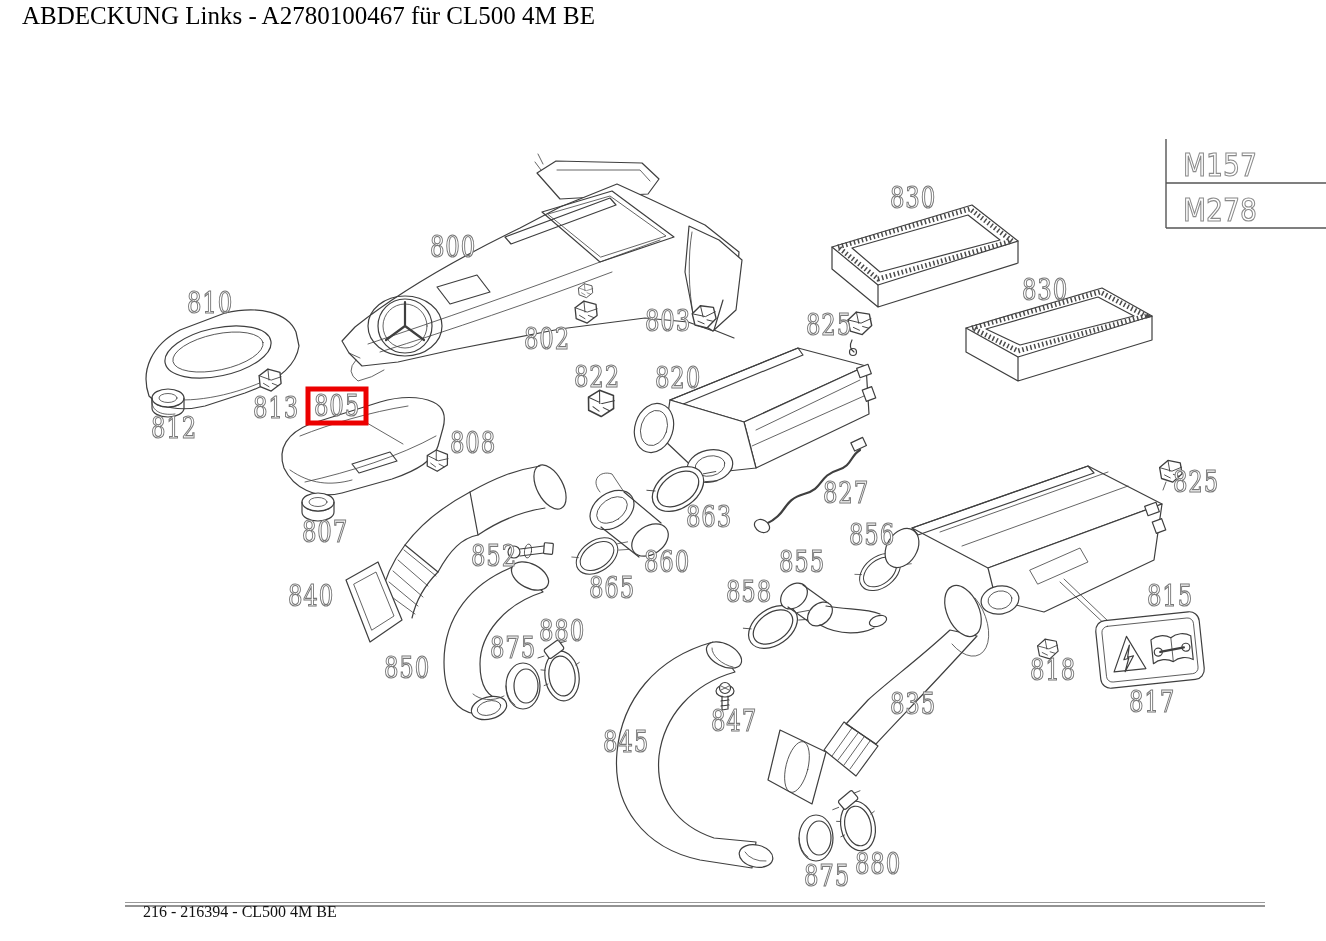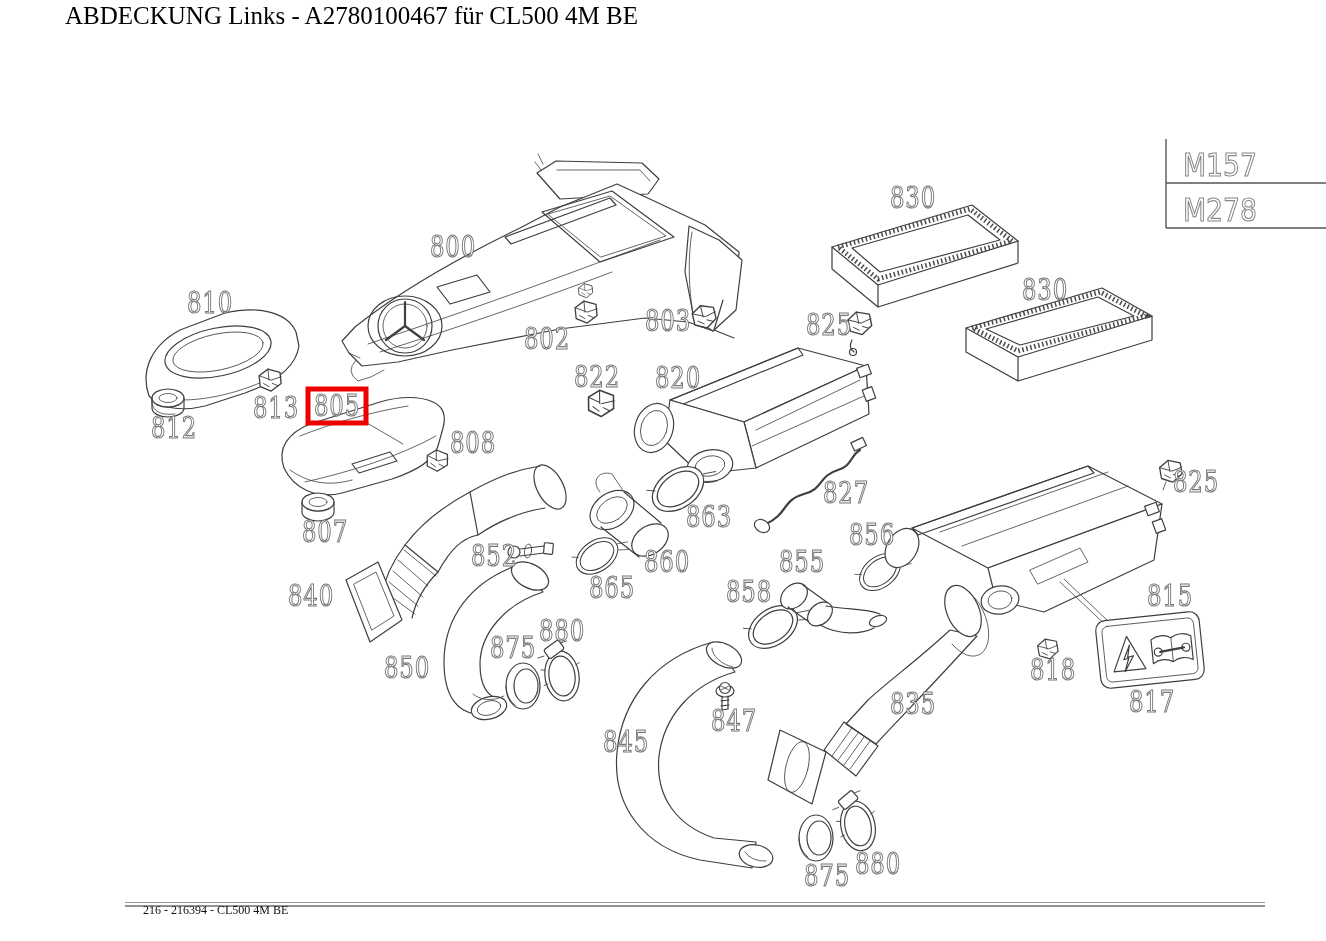--- a/index.html
+++ b/index.html
@@ -1,19 +1,19 @@
 <!DOCTYPE html>
 <html><head>
 <meta charset="utf-8">
 <style>
   html,body{margin:0;padding:0;background:#fff;}
   .page{position:relative;width:1326px;height:941px;background:#ffffff;overflow:hidden;
         font-family:"Liberation Serif",serif;}
-  .title{position:absolute;left:22px;top:2px;font-size:25px;color:#000;white-space:nowrap;margin-left:43px;}
-  .footer-text{position:absolute;left:143px;top:903px;font-size:12px;color:#111;white-space:nowrap;font-family:Liberation Serif, serif;}
+  .title{position:absolute;left:22px;top:2px;font-size:25px;color:#000;white-space:nowrap;}
+  .footer-text{position:absolute;left:143px;top:903px;font-size:16px;color:#111;white-space:nowrap;font-family:Liberation Serif, serif;}
   svg.diagram{position:absolute;left:0;top:0;}
   .ln{stroke:#3f3f3f;fill:none;stroke-width:1.2;stroke-linejoin:round;stroke-linecap:round;}
   .fw{fill:#ffffff;}
   .thin{stroke-width:0.8;}
   .thick{stroke-width:2.2;}
   .dashrim{stroke:#4a4a4a;fill:none;stroke-width:5;stroke-dasharray:1.5 2.6;}
   .part-label{font-family:"DejaVu Serif",serif;font-size:29px;fill:#ffffff;stroke:#787878;
               stroke-width:1.15px;text-anchor:middle;letter-spacing:1px;}
   .mcode{font-family:"DejaVu Sans",sans-serif;font-size:32px;fill:#ffffff;stroke:#8a8a8a;
          stroke-width:1.2px;text-anchor:middle;}

